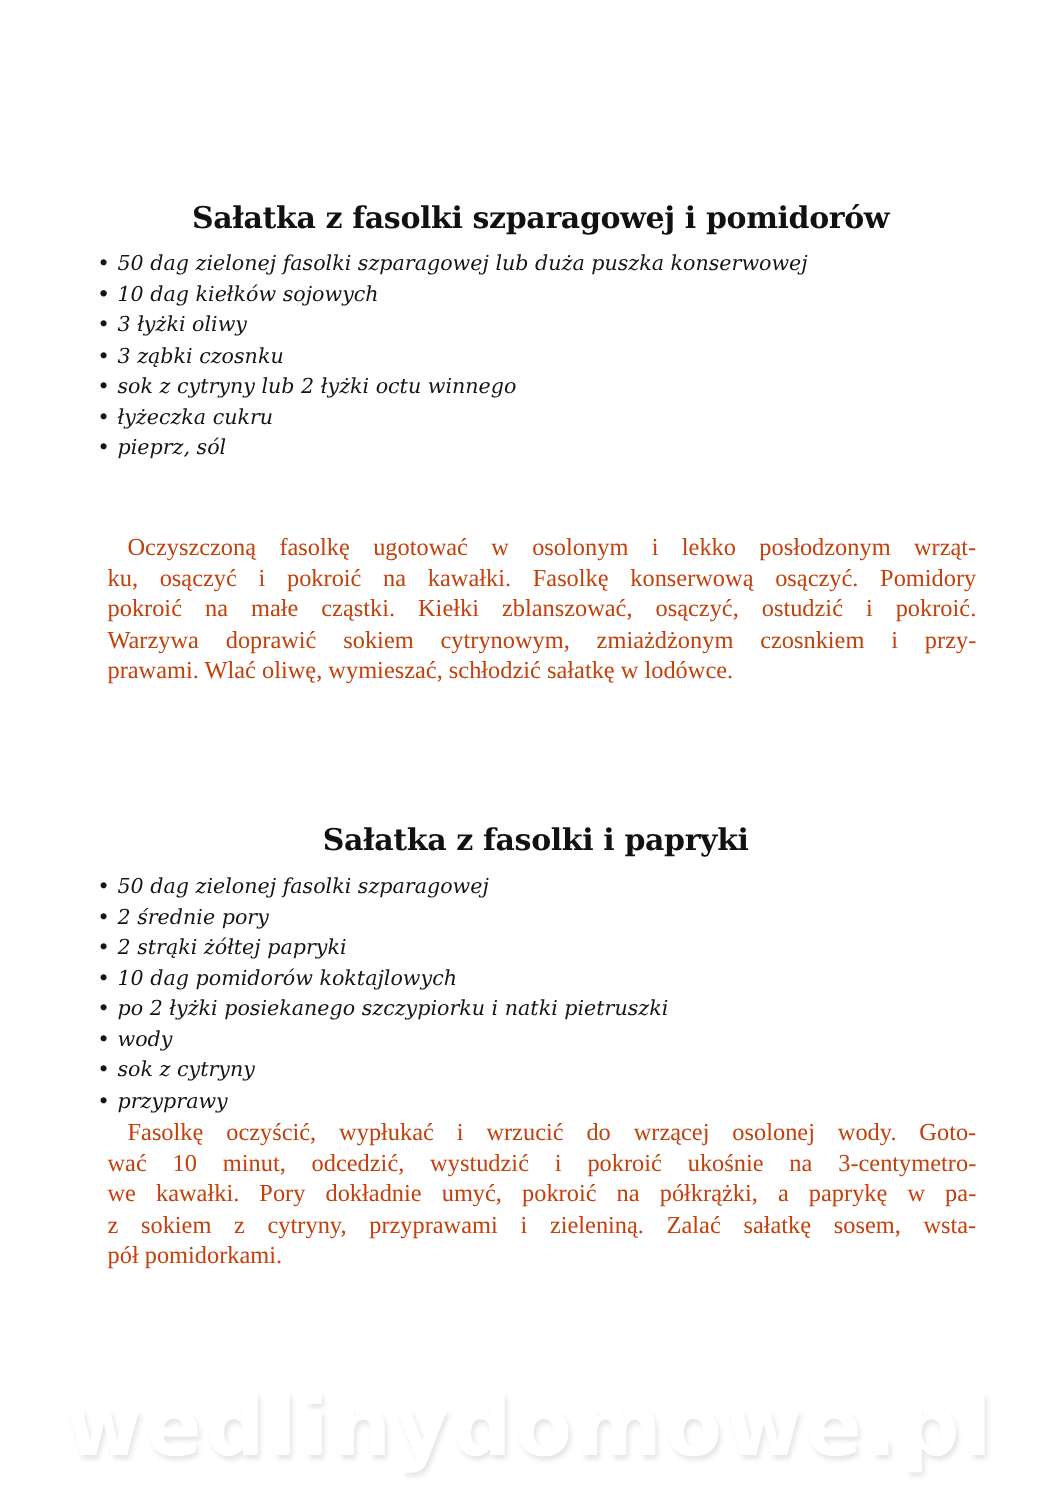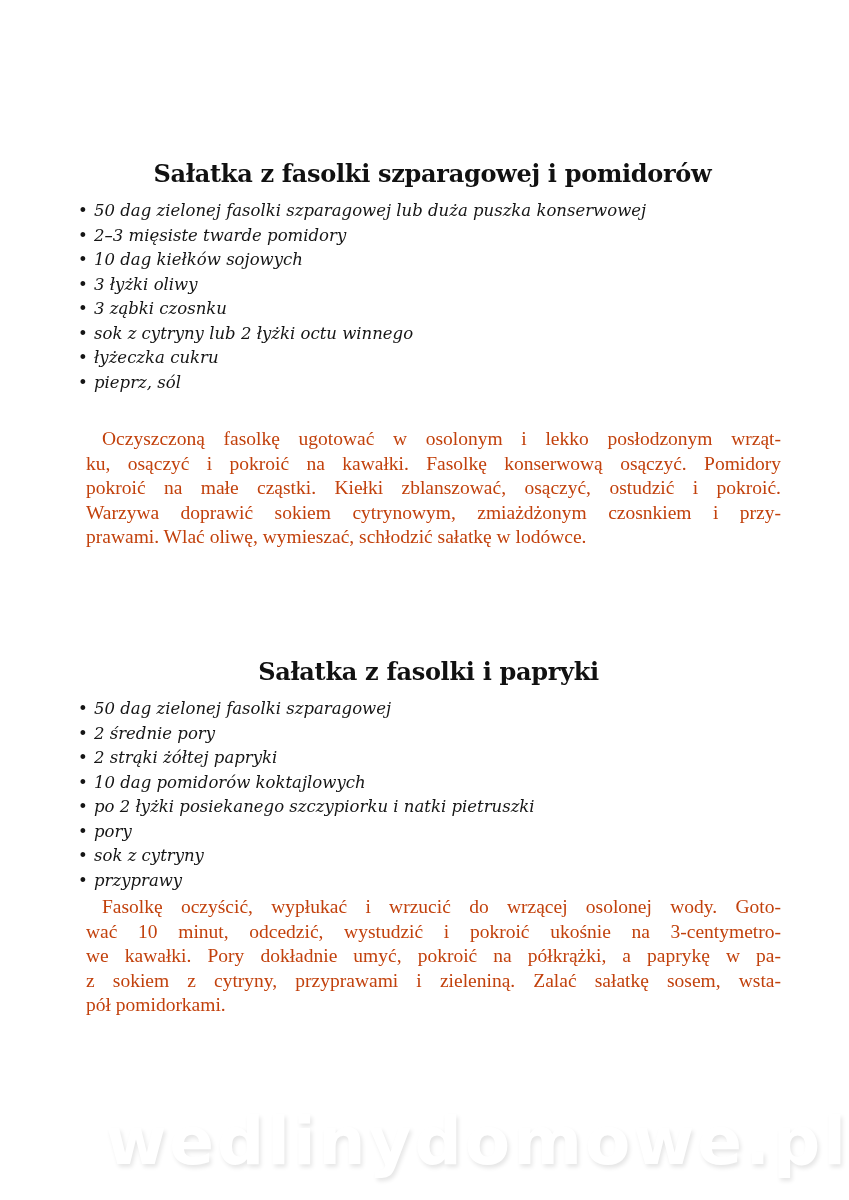--- a/index.html
+++ b/index.html
@@ -80,39 +80,39 @@
       text-align-last: left;
     }
     .recipe-1 .instructions { top: 270px; }
     .recipe-2 .instructions { top: 268px; }
     .instructions .line.first { padding-left: 16px; }
     .watermark {
       position: absolute;
       left: 0;
       width: 849px;
       top: 1088px;
-      text-align: right;
+      text-align: center;
       font-family: "DejaVu Sans", sans-serif;
       font-weight: bold;
       font-size: 66px;
       letter-spacing: 3px;
       color: #ffffff;
       text-shadow: 2px 3px 4px rgba(0,0,0,0.10);
     }
   </style>
 </head>
 <body>
 
 <div class="page">
 
   <section class="recipe recipe-1">
     <h1 class="recipe-title">Sałatka z fasolki szparagowej i pomidorów</h1>
     <ul class="ingredients">
       <li><span class="bullet">•</span><span>50 dag zielonej fasolki szparagowej lub duża puszka konserwowej</span></li>
-      <li><span class="bullet">•</span><span>2–3 mięsiste twarde pomidory</span></li>
+      <li><span class="bullet">•</span></li>
       <li><span class="bullet">•</span><span>10 dag kiełków sojowych</span></li>
       <li><span class="bullet">•</span><span>3 łyżki oliwy</span></li>
       <li><span class="bullet">•</span><span>3 ząbki czosnku</span></li>
       <li><span class="bullet">•</span><span>sok z cytryny lub 2 łyżki octu winnego</span></li>
       <li><span class="bullet">•</span><span>łyżeczka cukru</span></li>
       <li><span class="bullet">•</span><span>pieprz, sól</span></li>
     </ul>
     <p class="instructions">
       <span class="line first">Oczyszczoną fasolkę ugotować w osolonym i lekko posłodzonym wrząt-</span>
       <span class="line">ku, osączyć i pokroić na kawałki. Fasolkę konserwową osączyć. Pomidory</span>
@@ -123,21 +123,21 @@
   </section>
 
   <section class="recipe recipe-2">
     <h1 class="recipe-title">Sałatka z fasolki i papryki</h1>
     <ul class="ingredients">
       <li><span class="bullet">•</span><span>50 dag zielonej fasolki szparagowej</span></li>
       <li><span class="bullet">•</span><span>2 średnie pory</span></li>
       <li><span class="bullet">•</span><span>2 strąki żółtej papryki</span></li>
       <li><span class="bullet">•</span><span>10 dag pomidorów koktajlowych</span></li>
       <li><span class="bullet">•</span><span>po 2 łyżki posiekanego szczypiorku i natki pietruszki</span></li>
-      <li><span class="bullet">•</span><span>pory</span></li>
+      <li><span class="bullet">•</span><span>wody</span></li>
       <li><span class="bullet">•</span><span>sok z cytryny</span></li>
       <li><span class="bullet">•</span><span>przyprawy</span></li>
     </ul>
     <p class="instructions">
       <span class="line first">Fasolkę oczyścić, wypłukać i wrzucić do wrzącej osolonej wody. Goto-</span>
       <span class="line">wać 10 minut, odcedzić, wystudzić i pokroić ukośnie na 3-centymetro-</span>
       <span class="line">we kawałki. Pory dokładnie umyć, pokroić na półkrążki, a paprykę w pa-</span>
       <span class="line">z sokiem z cytryny, przyprawami i zieleniną. Zalać sałatkę sosem, wsta-</span>
       <span class="line last">pół pomidorkami.</span>
     </p>

